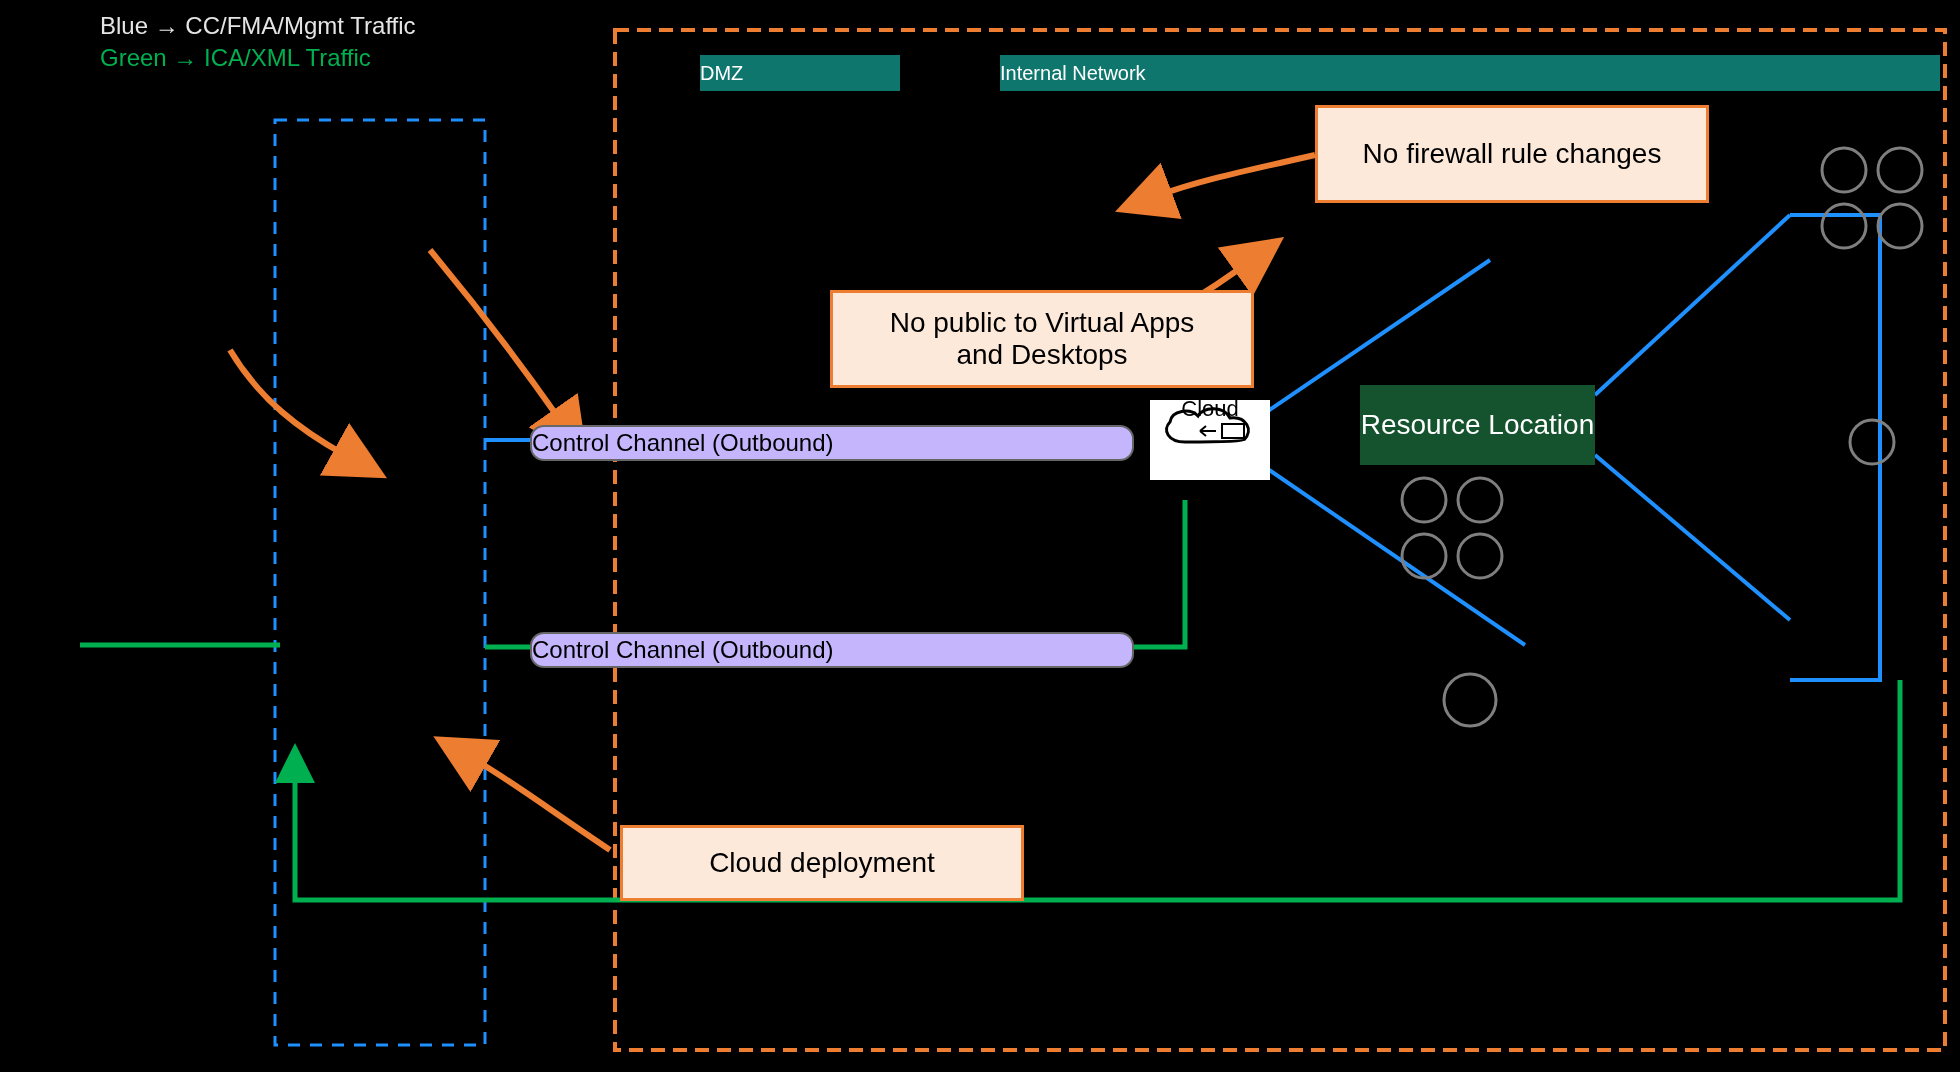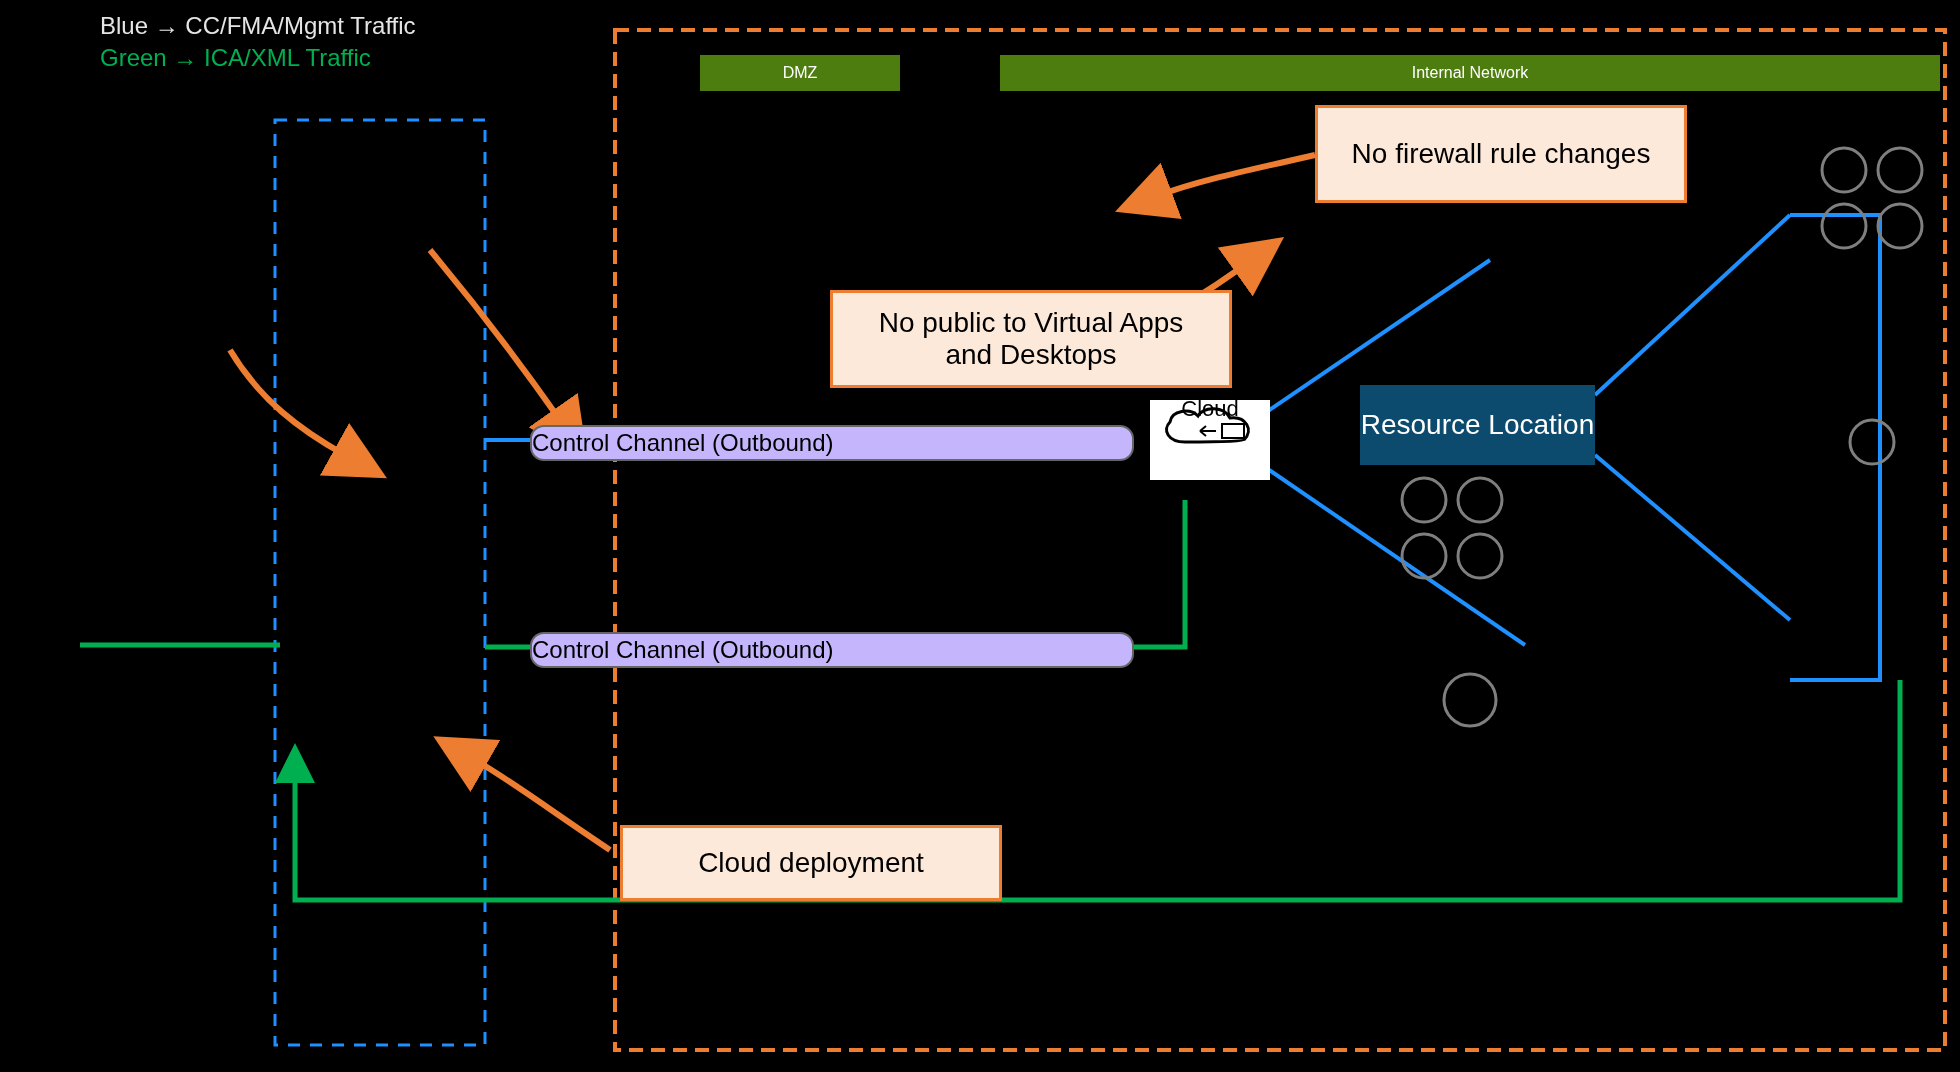--- a/index.html
+++ b/index.html
@@ -1,23 +1,23 @@
 <!DOCTYPE html>
 <html><head>
 <meta charset="utf-8">
 <style>
   html,body{margin:0;padding:0;background:#000;width:1960px;height:1072px;overflow:hidden;font-family:"Segoe UI",Arial,sans-serif;color:#fff}
   .stage{position:relative;width:1960px;height:1072px}
   .legend{position:absolute;left:100px;top:10px;font-size:24px;line-height:32px}
   .legend .blue{color:#e5e5e5}
   .legend .green{color:#00B050}
-  .zone-hdr{position:absolute;top:55px;height:36px;background:#4d7c0f;color:#fff;font-size:16px;text-align:center;line-height:36px}
-  .callout{position:absolute;background:#FDE9D9;border:3px solid #ED7D31;color:#000;font-size:28px;text-align:center;display:flex;align-items:center;justify-content:center;padding:6px 23px}
+  .zone-hdr{position:absolute;top:55px;height:36px;background:#0f766e;color:#fff;font-size:20px;text-align:left;line-height:36px}
+  .callout{position:absolute;background:#FDE9D9;border:3px solid #ED7D31;color:#000;font-size:28px;text-align:center;display:flex;align-items:center;justify-content:center;padding:6px 34px}
   .channel{position:absolute;background:#c4b5fd;border:2px solid #666;border-radius:14px;height:32px;color:#000;font-size:24px;line-height:32px;text-align:left}
-  .reslabel{position:absolute;background:#0c4a6e;color:#fff;font-size:28px;text-align:right;display:flex;align-items:center;justify-content:center}
+  .reslabel{position:absolute;background:#14532d;color:#fff;font-size:28px;text-align:right;display:flex;align-items:center;justify-content:center}
   .cloudbox{position:absolute;background:#fff;color:#000;font-size:22px;text-align:center}
   svg{position:absolute;left:0;top:0}
 </style>
 </head>
 <body>
 <div class="stage">
 
 <svg width="1960" height="1072">
   <defs>
     <marker id="arr-orange" viewBox="0 0 10 10" refX="2" refY="5" markerWidth="10" markerHeight="10" orient="auto">

